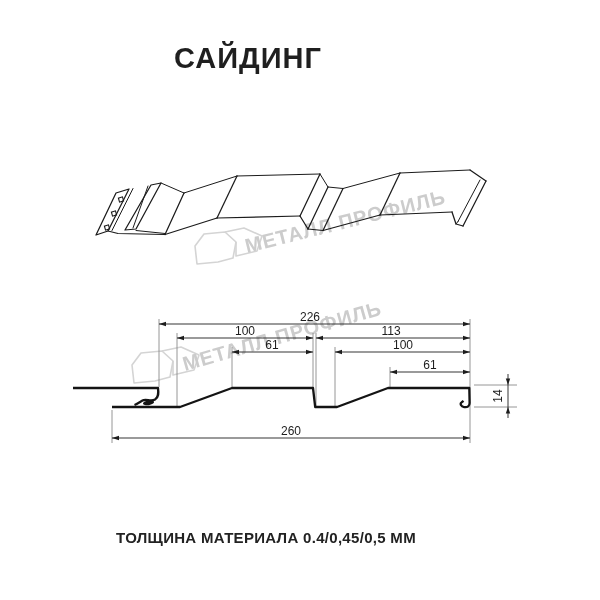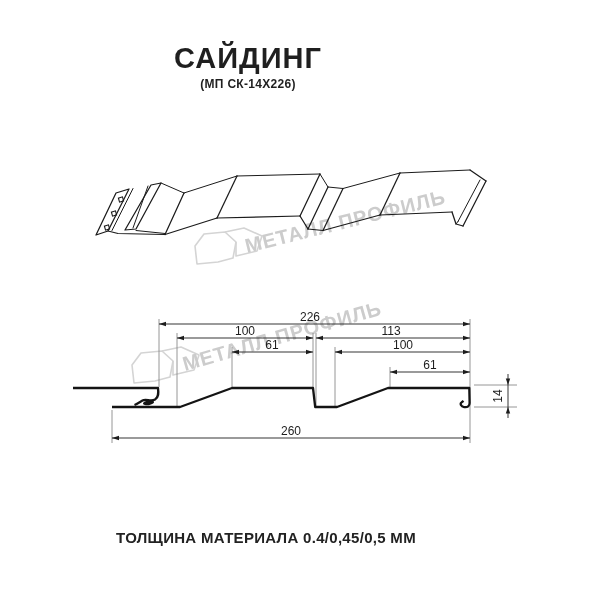--- a/index.html
+++ b/index.html
@@ -25,21 +25,20 @@
   .dimtxt{font-family:"Liberation Sans","DejaVu Sans",sans-serif;font-size:12px;fill:#1d1d1d;text-anchor:middle;}
   .wm-logo{fill:none;stroke:#d4d4d4;stroke-width:1.6;stroke-linejoin:round;}
   .wm-text{font-family:"Liberation Sans","DejaVu Sans",sans-serif;font-size:20px;font-weight:bold;
     fill:#cccccc;letter-spacing:1px;}
 </style>
 </head>
 <body>
 
 <div class="header">
   <div class="title">САЙДИНГ</div>
-  <div class="designation">(МП СК-14Х226)</div>
 </div>
 
 <div class="svg-wrap" style="top:150px;left:60px;width:480px;height:125px;">
 <svg width="480" height="125" viewBox="0 0 480 125" xmlns="http://www.w3.org/2000/svg">
 
   <g>
     <g transform="translate(135,82)">
       <path class="wm-logo" d="M0,14 L9,2 L30,0 L41,10 L38,26 L23,30 L2,32 Z"></path>
       <path class="wm-logo" d="M30,0 L49,-4 L67,4 L62,19 L41,24 L41,10"></path>
     </g>

